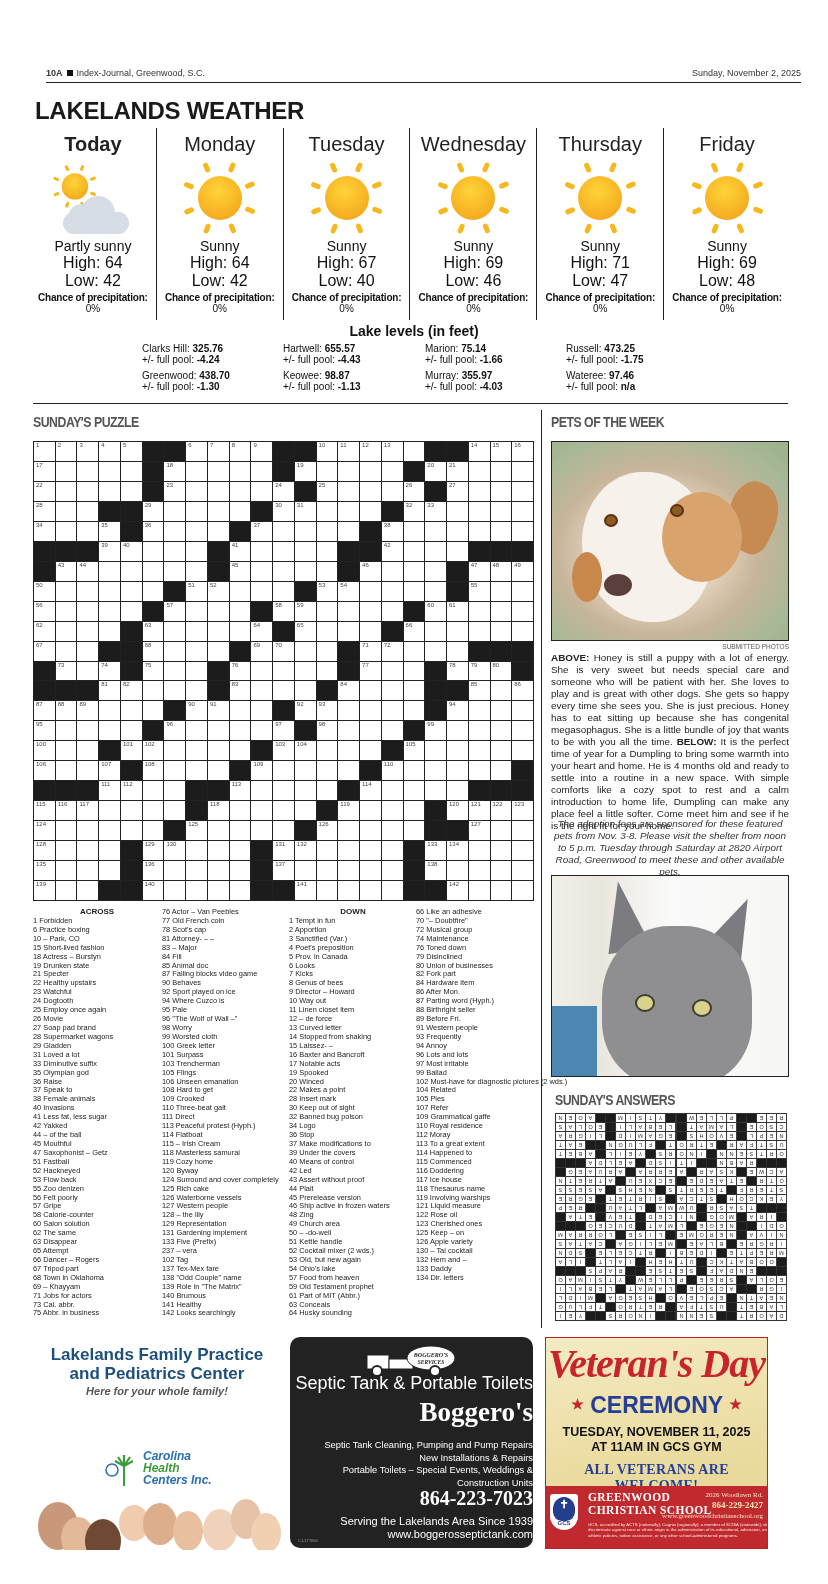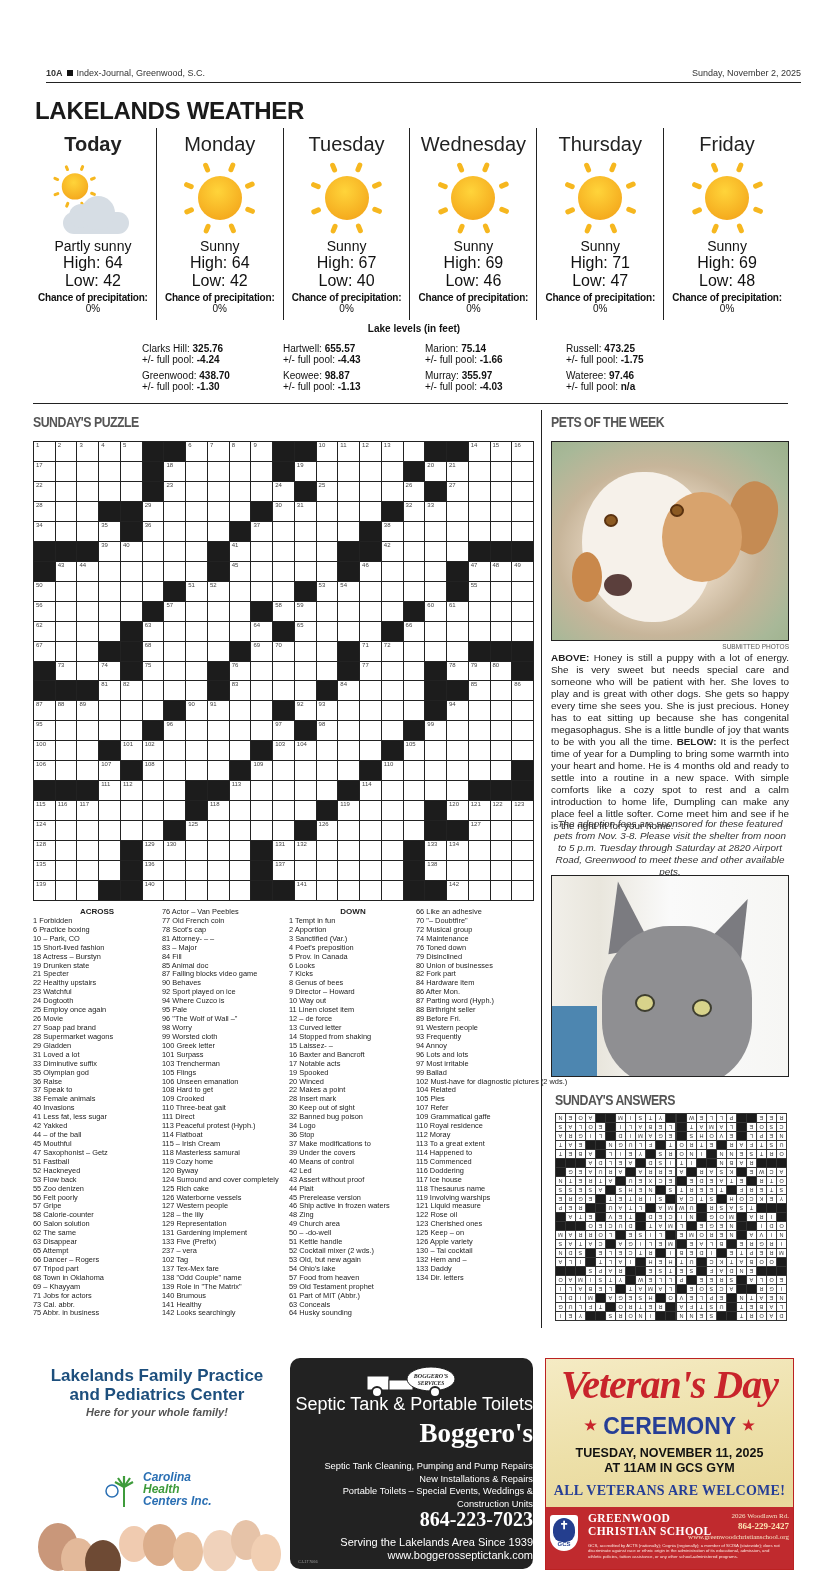--- a/index.html
+++ b/index.html
@@ -25,21 +25,21 @@
   .wx-day .hi, .wx-day .lo { font-size: 16px; line-height: 18px; }
   .wx-day .precl { font-size: 10px; font-weight: bold; line-height: 11px; letter-spacing: -0.2px; margin-top: 2px; }
   .wx-day .precv { font-size: 10px; line-height: 12px; }
   .sun { position: absolute; left: 50%; top: 38px; width: 44px; height: 44px; margin-left: -22px; margin-top: -22px; border-radius: 50%; background: radial-gradient(circle at 45% 35%, #ffd43a, #f4a81c 80%); }
   .ray { position: absolute; left: 50%; top: 38px; width: 5px; height: 10px; margin-left: -2.5px; margin-top: -5px; background: #f6b71f; border-radius: 3px; }
   .cloud { position: absolute; left: 50%; top: 50px; width: 66px; height: 28px; margin-left: -30px; margin-top: -8px; }
   .cloud .c1 { position: absolute; left: 0; top: 10px; width: 66px; height: 22px; border-radius: 12px; background: #d6dde4; }
   .cloud .c2 { position: absolute; left: 18px; top: -6px; width: 34px; height: 34px; border-radius: 50%; background: #d6dde4; }
   .cloud .c3 { position: absolute; left: 6px; top: 2px; width: 24px; height: 24px; border-radius: 50%; background: #d6dde4; }
 
-  .lake-title { position: absolute; left: 0; width: 828px; text-align: center; top: 323px; font-size: 10px; font-weight: bold; }
+  .lake-title { position: absolute; left: 0; width: 828px; text-align: center; top: 323px; font-size: 14px; font-weight: bold; }
   .lakes { position: absolute; left: 142px; top: 343px; width: 560px; height: 52px; }
   .lake { position: absolute; font-size: 10px; line-height: 11px; width: 140px; }
   .lake b { font-weight: bold; }
 
   .hr-main { position: absolute; left: 33px; top: 403px; width: 755px; height: 1px; background: #222; }
   .vr-main { position: absolute; left: 541px; top: 410px; width: 1px; height: 918px; background: #222; }
 
   
   .sec-title { position: absolute; font-size: 15px; font-weight: bold; color: #555; letter-spacing: -0.6px; transform: scaleX(0.82); transform-origin: left top; }
   .grid { position: absolute; left: 33px; top: 441px; width: 501px; height: 460px; display: grid; grid-template-columns: repeat(23, 1fr); grid-template-rows: repeat(23, 1fr); border: 1px solid #222; background: #222; gap: 1px; }
@@ -69,41 +69,41 @@
   .cat-ear2 { position: absolute; left: 160px; top: 20px; width: 0; height: 0; border-left: 22px solid transparent; border-right: 22px solid transparent; border-bottom: 65px solid #7b7b80; transform: rotate(25deg); }
   .cat-eye { position: absolute; width: 20px; height: 18px; border-radius: 50%; background: #d8d38b; border: 2px solid #3e3e2f; }
   .cat-blue { position: absolute; left: 0; top: 130px; width: 45px; height: 72px; background: #4d86b0; }
 
   
   .answers { position: absolute; left: 555px; top: 1113px; width: 232px; height: 208px; border: 1px solid #333; background: #333; display: grid; grid-template-columns: repeat(23, 1fr); grid-template-rows: repeat(23, 1fr); gap: 1px; }
   .answers .a { background: #fff; font-size: 5.5px; color: #333; text-align: center; line-height: 8px; transform: rotate(180deg); }
   .answers .a.blk { background: #1c1c1c; }
 
   
-  .ad { position: absolute; top: 1337px; height: 213px; overflow: hidden; margin-top: 21px; }
+  .ad { position: absolute; top: 1337px; height: 213px; overflow: hidden; }
   .ad1 { left: 33px; width: 248px; text-align: center; }
   .ad1 .t1 { font-size: 17px; font-weight: bold; color: #1d4f7d; line-height: 19px; margin-top: 8px; }
   .ad1 .ph { font-size: 33px; font-weight: bold; color: #3e9b3b; line-height: 38px; margin-top: 6px; letter-spacing: -0.5px; }
   .ad1 .tag { font-size: 11px; font-weight: bold; font-style: italic; color: #555; margin-top: 2px; }
   .ad1 .logo { position: absolute; left: 72px; top: 113px; width: 120px; height: 40px; text-align: left; }
   .ad1 .logo .pal { position: absolute; left: 0; top: 2px; width: 34px; height: 36px; }
   .ad1 .logo .lt { position: absolute; left: 38px; top: 0; font-size: 12px; line-height: 12px; font-weight: bold; font-style: italic; }
   .ad1 .people { position: absolute; left: 0; top: 160px; width: 248px; height: 70px; }
   .face { position: absolute; border-radius: 50%; }
 
   .ad2 { left: 290px; width: 243px; height: 211px; background: #222; border-radius: 10px; color: #fff; text-align: right; }
   .ad2 .truck { position: absolute; left: 75px; top: 8px; width: 90px; height: 32px; }
   .ad2 .l1 { position: absolute; top: 36px; width: 100%; font-size: 18px; }
   .ad2 .l2 { position: absolute; top: 60px; width: 100%; font-family: "Liberation Serif", serif; font-weight: bold; font-size: 27px; }
   .ad2 .l3 { position: absolute; top: 102px; width: 100%; font-size: 9.3px; line-height: 12.5px; }
   .ad2 .l4 { position: absolute; top: 150px; width: 100%; font-family: "Liberation Serif", serif; font-weight: bold; font-size: 20px; }
   .ad2 .l5 { position: absolute; top: 178px; width: 100%; font-size: 11px; line-height: 13px; }
   .ad2 .code { position: absolute; left: 8px; bottom: 5px; font-size: 4px; color: #999; }
 
-  .ad3 { left: 545px; width: 249px; height: 212px; border: 1px solid #b22; background: linear-gradient(170deg, #f5ebc4 0%, #ede0a9 40%, #e8d89a 70%, #f1e4b4 100%); text-align: center; }
+  .ad3 { left: 545px; width: 223px; height: 212px; border: 1px solid #b22; background: linear-gradient(170deg, #f5ebc4 0%, #ede0a9 40%, #e8d89a 70%, #f1e4b4 100%); text-align: center; }
   .ad3 .vd { position: absolute; top: 0; width: 100%; font-family: "Liberation Serif", serif; font-style: italic; font-weight: bold; font-size: 40px; color: #c8242b; line-height: 52px; letter-spacing: -1px; }
   .ad3 .cer { position: absolute; top: 54px; width: 100%; font-size: 23px; font-weight: bold; color: #263e96; }
   .ad3 .cer .st { color: #c8242b; font-size: 14px; vertical-align: 4px; }
   .ad3 .date { position: absolute; top: 87px; width: 100%; font-size: 12.5px; font-weight: bold; line-height: 15px; color: #111; }
   .ad3 .all { position: absolute; top: 124px; width: 100%; font-family: "Liberation Serif", serif; font-weight: bold; font-size: 14px; color: #263e96; letter-spacing: 0.3px; }
   .ad3 .band { position: absolute; left: 0; top: 148px; width: 100%; height: 64px; background: #c02a2e; color: #fff; text-align: left; }
   .ad3 .crest { position: absolute; left: 4px; top: 8px; width: 28px; height: 36px; background: #fff; border-radius: 3px 3px 14px 14px; }
   .ad3 .crest .in { position: absolute; left: 3px; top: 3px; width: 22px; height: 24px; background: #243e8e; border-radius: 50% 50% 40% 40%; }
   .ad3 .crest .cx { position: absolute; left: 0; top: 4px; width: 28px; text-align: center; color: #fff; font-size: 11px; font-weight: bold; }
   .ad3 .crest .gcs { position: absolute; left: 0; top: 26px; width: 28px; text-align: center; color: #243e8e; font-size: 6px; font-weight: bold; }

